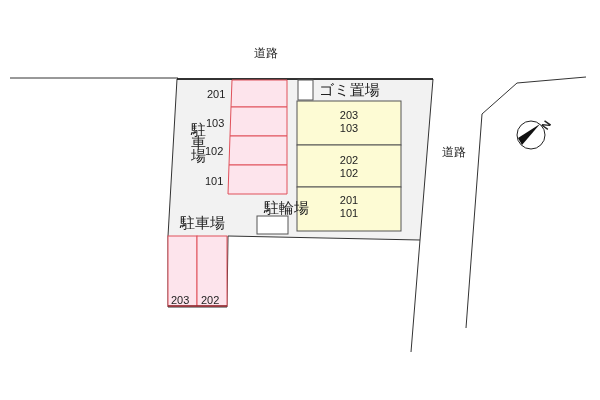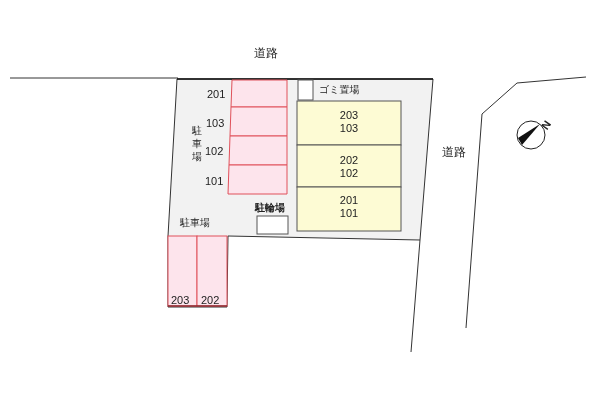--- a/index.html
+++ b/index.html
@@ -1,19 +1,19 @@
 <!DOCTYPE html>
 <html><head>
   <meta charset="utf-8">
   <style>
     html, body { margin: 0; padding: 0; background: #ffffff; }
     body { width: 600px; height: 400px; position: relative; overflow: hidden;
            font-family: "DejaVu Sans", "Liberation Sans", sans-serif; color: #222; }
     #site-map { position: absolute; left: 0; top: 0; width: 600px; height: 400px; }
-    .lbl { position: absolute; font-size: 10px; line-height: 12px; white-space: nowrap; color: #222; }
+    .lbl { position: absolute; font-size: 15px; line-height: 12px; white-space: nowrap; color: #222; }
     .num { font-family: "Liberation Sans", "DejaVu Sans", sans-serif; font-size: 11px; }
     .vert { width: 12px; text-align: center; word-break: break-all; white-space: normal; line-height: 13px; }
     .bld-label { position: absolute; text-align: center; font-family: "Liberation Sans", sans-serif;
                  font-size: 11px; line-height: 13px; color: #222; }
     .compass-n { position: absolute; font-size: 11px; font-weight: bold;
                  font-family: "Liberation Sans", sans-serif; transform: rotate(-55deg); }
   </style>
 </head>
 <body>
 
@@ -65,21 +65,21 @@
 <div class="lbl num" style="left:207px; top:88px;">201</div>
 <div class="lbl num" style="left:206px; top:117px;">103</div>
 <div class="lbl num" style="left:205px; top:145px;">102</div>
 <div class="lbl num" style="left:205px; top:175px;">101</div>
 
 <div class="lbl" style="left:180px; top:217px;">駐車場</div>
 <div class="lbl num" style="left:171px; top:294px;">203</div>
 <div class="lbl num" style="left:201px; top:294px;">202</div>
 
 <div class="lbl" style="left:319px; top:84px;">ゴミ置場</div>
-<div class="lbl" style="left:255px; top:202px;font-weight:bold;">駐輪場</div>
+<div class="lbl" style="left:264px; top:202px;">駐輪場</div>
 
 <div class="bld-label" style="left:297px; top:109px; width:104px;">
   <div>203</div>
   <div>103</div>
 </div>
 <div class="bld-label" style="left:297px; top:154px; width:104px;">
   <div>202</div>
   <div>102</div>
 </div>
 <div class="bld-label" style="left:297px; top:194px; width:104px;">

